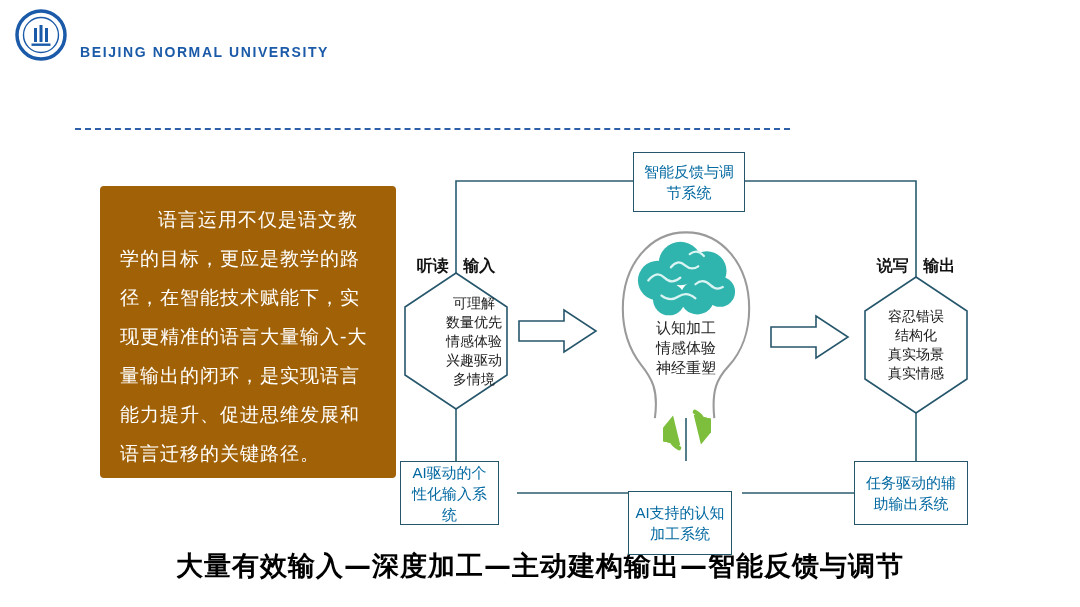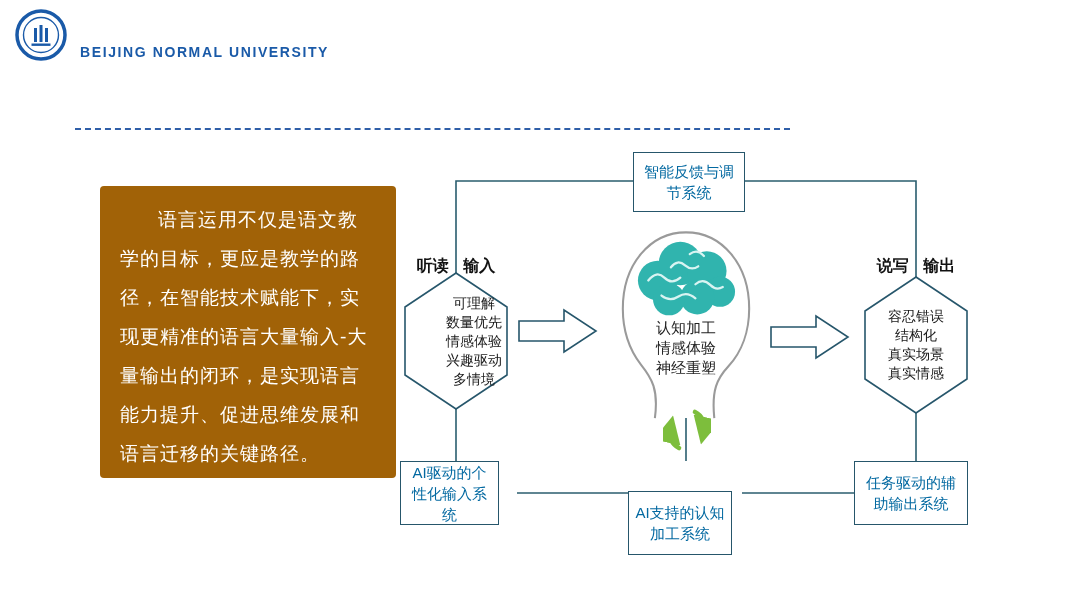--- a/index.html
+++ b/index.html
@@ -190,14 +190,15 @@
   <div class="dbox b1">
     <span>AI驱动的个性化输入系统</span>
   </div>
   <div class="dbox b2">
     <span>AI支持的认知加工系统</span>
   </div>
   <div class="dbox b3">
     <span>任务驱动的辅助输出系统</span>
   </div>
 
+  <div class="caption">大量有效输入—深度加工—主动建构输出—智能反馈与调节</div>
 
 </div>
 
 </body></html>

